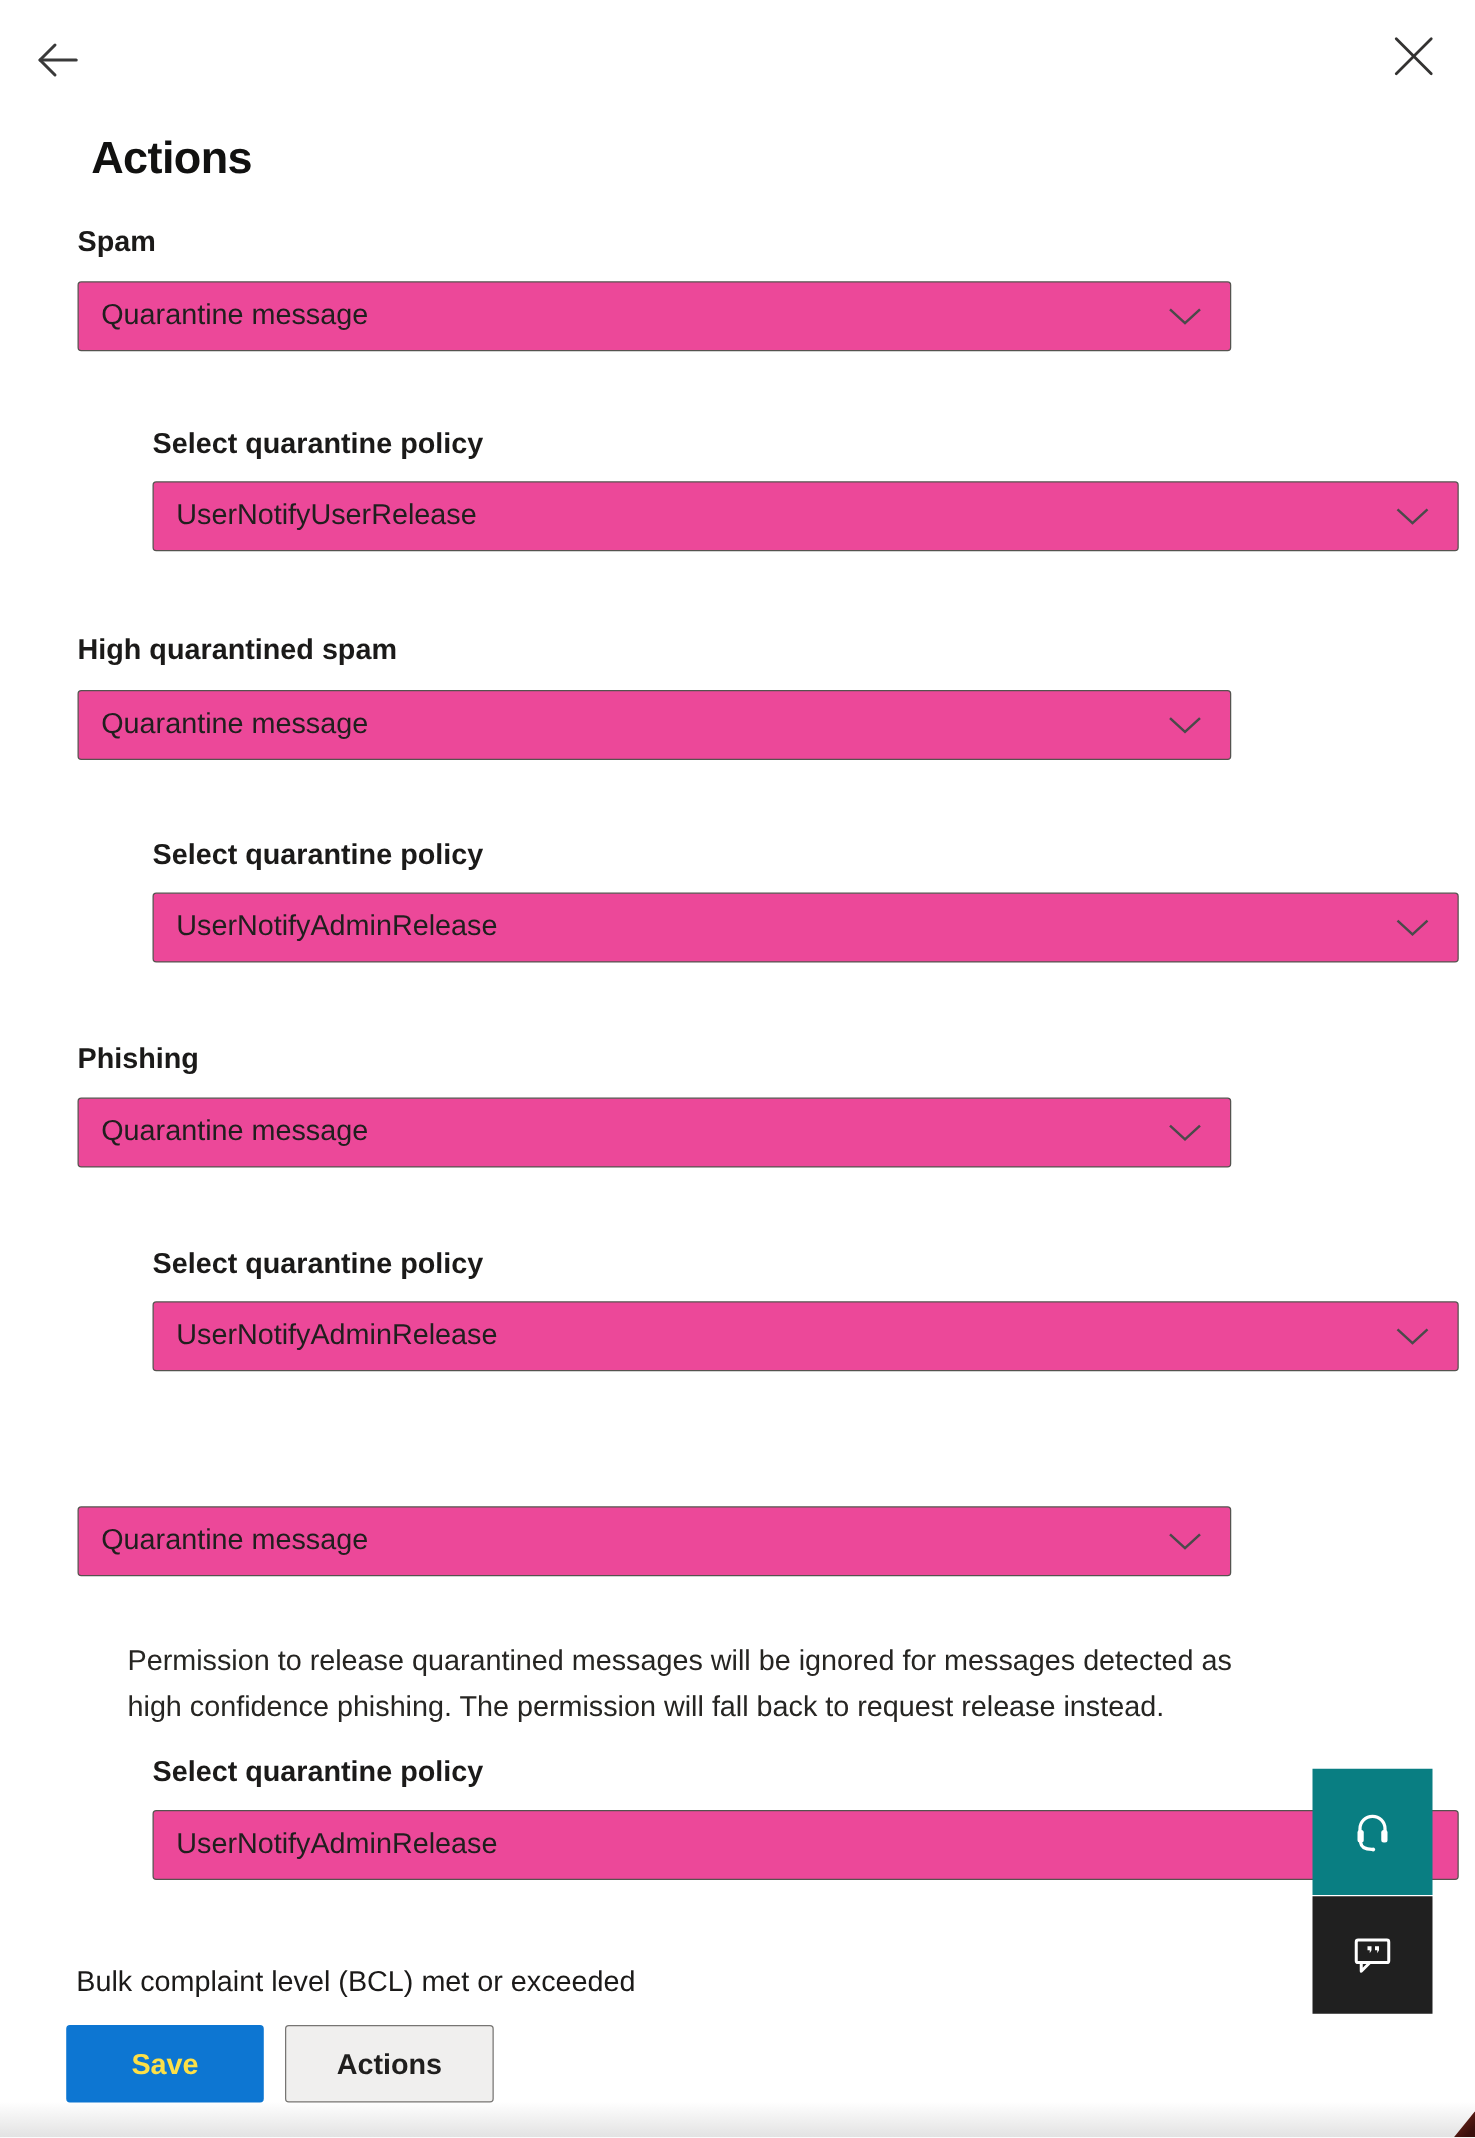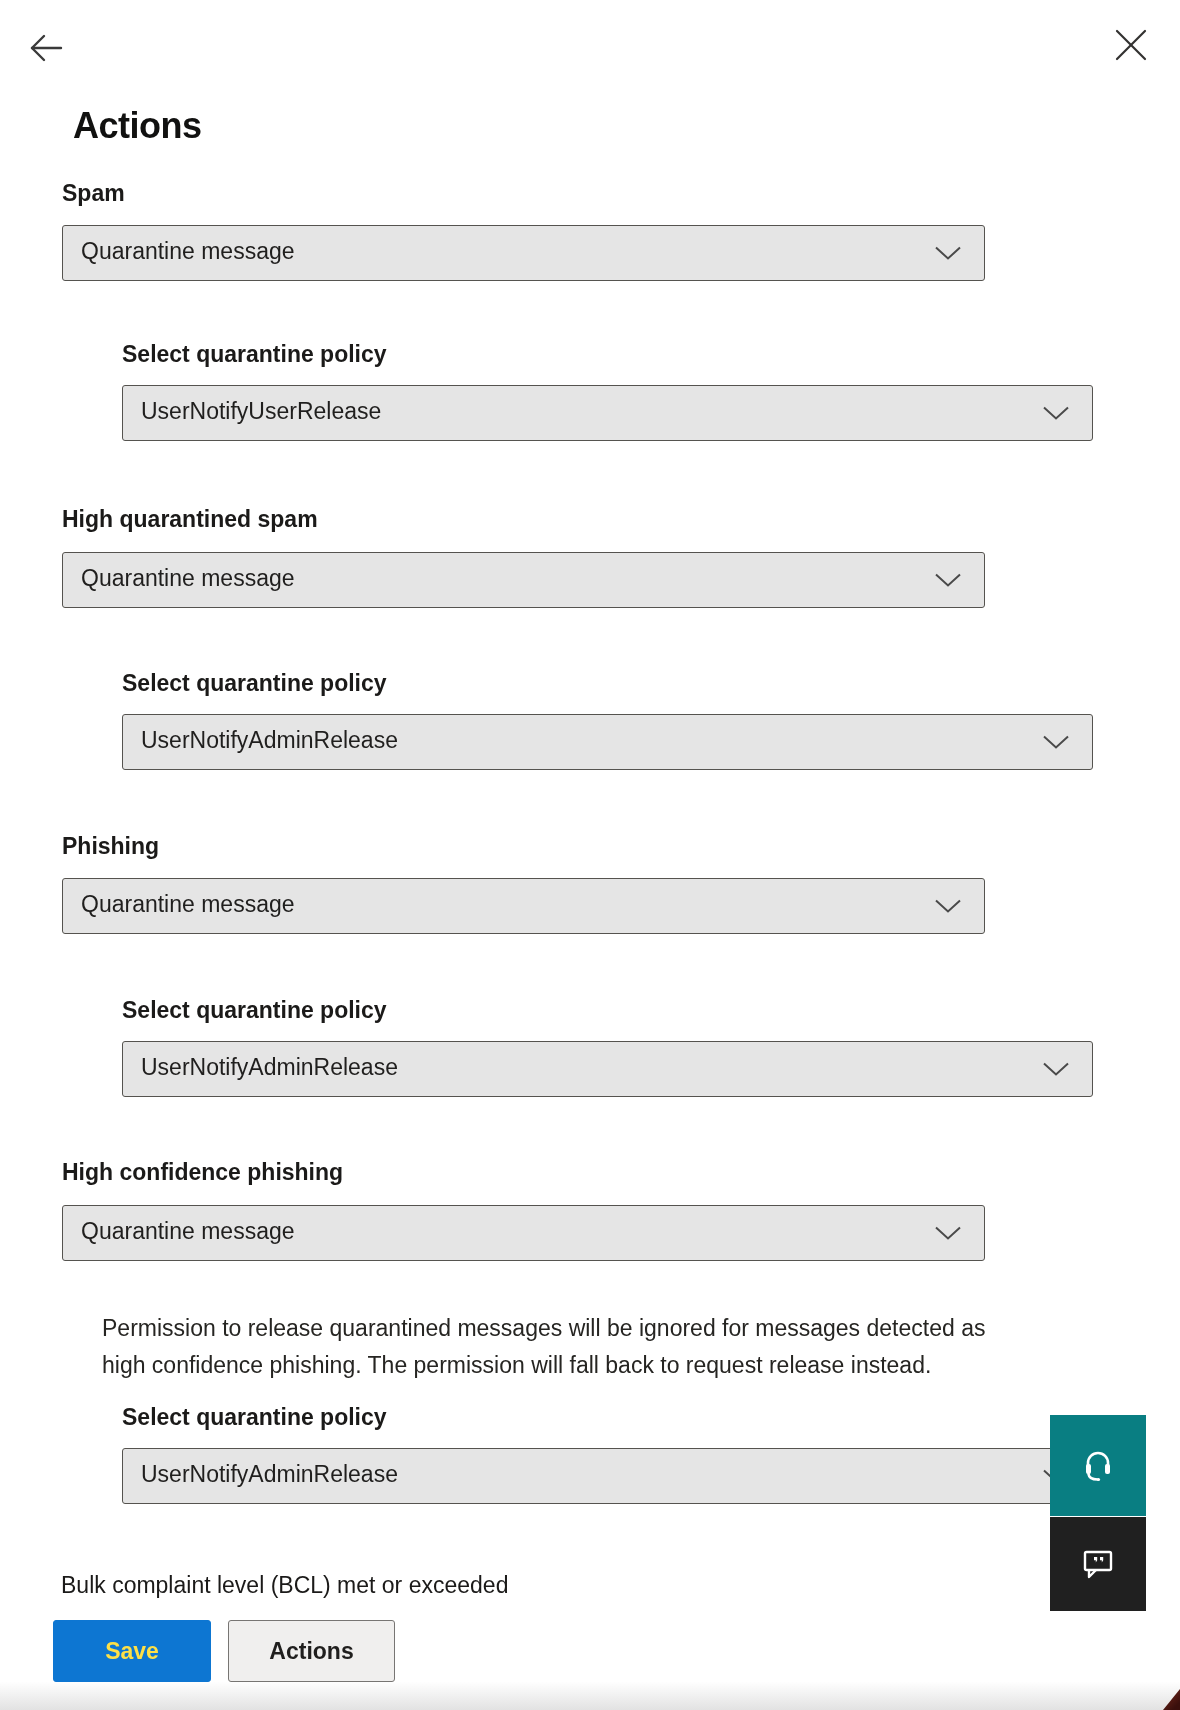--- a/index.html
+++ b/index.html
@@ -9,23 +9,23 @@
   .icon-btn{position:absolute;background:transparent;border:none;padding:0;margin:0;cursor:pointer;line-height:0;}
   .back{left:26px;top:28px;width:40px;height:40px;}
   .close{left:1112px;top:26px;width:38px;height:38px;}
 
   .page-title{position:absolute;left:62px;top:94px;margin:11px;font-size:36px;font-weight:700;color:#111110;letter-spacing:-0.5px;}
 
   .flabel{position:absolute;font-size:23px;font-weight:600;color:#1b1a19;line-height:30px;white-space:nowrap;}
   .flabel.main{left:62px;}
   .flabel.indent{left:122px;}
 
-  .dropdown{position:absolute;height:56px;box-sizing:border-box;border:1.5px solid #55534f;border-radius:3px;background:#e5e5e5;display:flex;align-items:center;padding:0 60px 4px 18px;cursor:pointer;}
+  .dropdown{position:absolute;height:56px;box-sizing:border-box;border:1.5px solid #55534f;border-radius:3px;background:#ec4899;display:flex;align-items:center;padding:0 60px 4px 18px;cursor:pointer;}
   .dropdown.main{left:62px;width:923px;}
-  .dropdown.indent{left:122px;width:971px;}
+  .dropdown.indent{left:122px;width:1045px;}
   .dd-value{font-size:23px;color:#201f1e;white-space:nowrap;}
   .chev{position:absolute;right:22px;top:50%;transform:translateY(-50%);}
 
   .note{position:absolute;left:62px;top:1310px;width:1090px;font-size:23px;line-height:37px;color:#262522;margin-left:40px;}
 
   .bulk{position:absolute;left:61px;top:1570px;font-size:23px;font-weight:400;color:#1b1a19;line-height:30px;white-space:nowrap;z-index:1;}
 
   .footer{position:absolute;left:0;top:1600px;width:1180px;height:110px;z-index:5;
           background:linear-gradient(180deg,#ffffff 0%,#ffffff 74%,#e2e2e2 100%);}
   .btn{position:absolute;top:20px;height:62px;box-sizing:border-box;border-radius:3px;font-family:"Liberation Sans",sans-serif;font-size:23px;font-weight:600;cursor:pointer;}
@@ -102,21 +102,20 @@
   </div>
 
   <div class="flabel indent" style="top:995px">Select quarantine policy</div>
   <div class="dropdown indent" style="top:1041px">
     <span class="dd-value">UserNotifyAdminRelease</span>
     <svg class="chev" width="28" height="15" viewBox="0 0 28 15" fill="none" stroke="#4a4a4a" stroke-width="2">
         <path d="M2 2 L14 13 L26 2"></path>
       </svg>
   </div>
 
-  <div class="flabel main" style="top:1157px">High confidence phishing</div>
   <div class="dropdown main" style="top:1205px">
     <span class="dd-value">Quarantine message</span>
     <svg class="chev" width="28" height="15" viewBox="0 0 28 15" fill="none" stroke="#4a4a4a" stroke-width="2">
         <path d="M2 2 L14 13 L26 2"></path>
       </svg>
   </div>
 
   <div class="note">
     <div>Permission to release quarantined messages will be ignored for messages detected as</div>
     <div>high confidence phishing. The permission will fall back to request release instead.</div>

